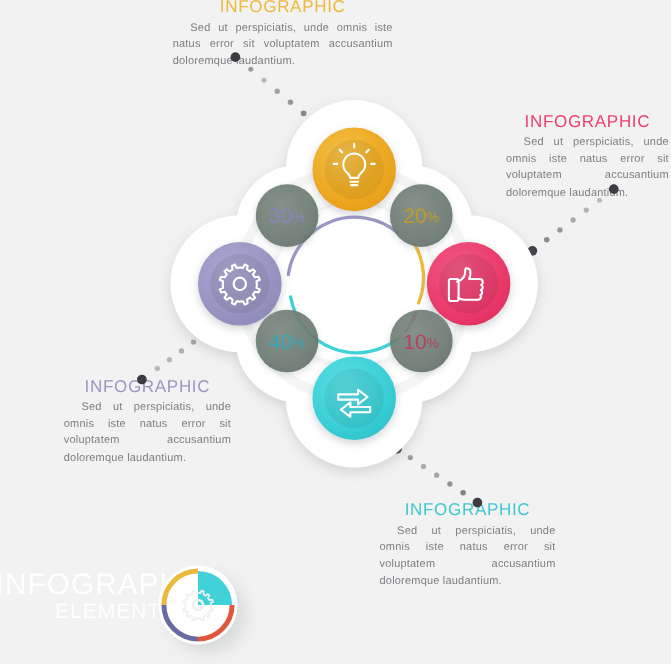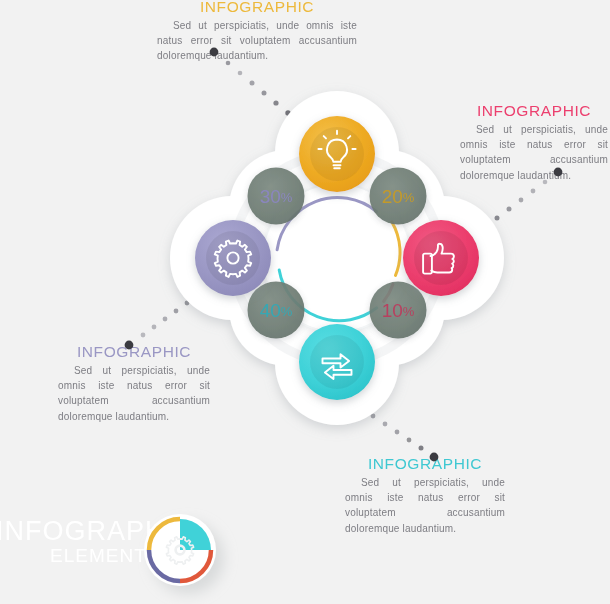--- a/index.html
+++ b/index.html
@@ -53,21 +53,21 @@
   #callout-bottom  { left: 345px; top: 455px; width: 160px; }
   #callout-bottom .head { color: #3fc8d2; text-align: center; }
 
   
   .dots { position: absolute; }
   .dots svg { display: block; overflow: visible; }
 
   
   #central {
     position: absolute;
-    left: 177px;
+    left: 162px;
     top: 98px;
     width: 320px;
     height: 320px;
   }
   #central svg { display: block; overflow: visible; }
 
   .pct-label {
     font-family: "Liberation Sans", sans-serif;
     font-size: 19px;
     font-weight: 400;

